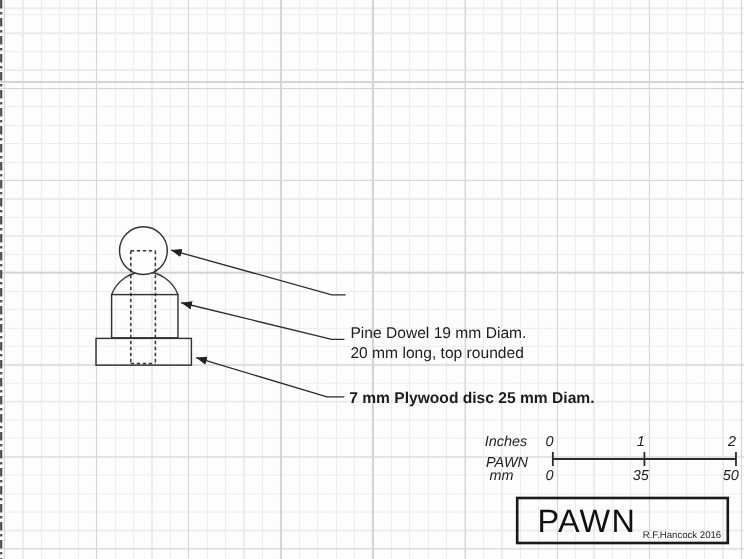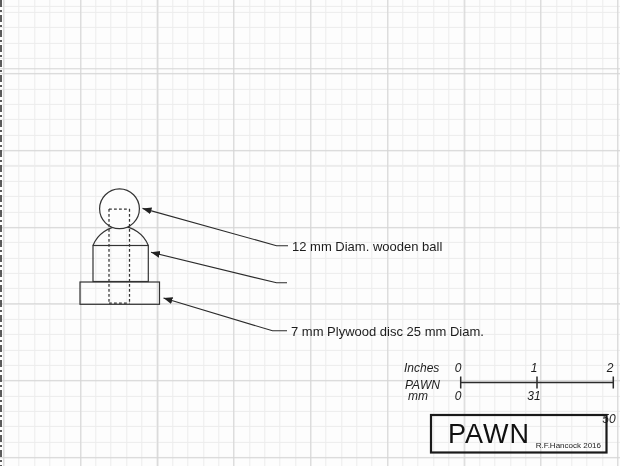--- a/index.html
+++ b/index.html
@@ -48,35 +48,36 @@
 
     <path d="M288 245.7 L276.5 245.7 L142.5 208.4" fill="none" stroke="#2b2b2b" stroke-width="1.1" marker-end="url(#ah)"></path>
     <path d="M287 282.8 L276.5 282.8 L151 252.3" fill="none" stroke="#2b2b2b" stroke-width="1.1" marker-end="url(#ah)"></path>
     <path d="M287 330.8 L272.5 330.8 L163.5 298" fill="none" stroke="#2b2b2b" stroke-width="1.1" marker-end="url(#ah)"></path>
 
     <path d="M460 382.5 H614 M460.7 376.6 V388.4 M537 376.6 V388.4 M613.3 376.6 V388.4" fill="none" stroke="#2b2b2b" stroke-width="1.5"></path>
 
     <rect x="431" y="415" width="175.5" height="37.5" fill="none" stroke="#1a1a1a" stroke-width="2.2"></rect>
   </svg>
 
-  <div class="lbl" style="left:292px; top:239px;">12 mm Diam. wooden ball</div>
 
   <div class="lbl" style="left:292px; top:270px;">
+    <div>Pine Dowel 19 mm Diam.</div>
+    <div>20 mm long, top rounded</div>
   </div>
 
-  <div class="lbl" style="left:291px; top:324px;">7 mm Plywood disc 25 mm Diam.</div>
+  <div class="lbl" style="left:291px; top:324px;font-weight:bold;">7 mm Plywood disc 25 mm Diam.</div>
 
   <div class="scl" style="left:404px; top:362px;">Inches</div>
   <div class="scl tick" style="left:446px; top:362px;">0</div>
   <div class="scl tick" style="left:522px; top:362px;">1</div>
   <div class="scl tick" style="left:598px; top:362px;">2</div>
 
   <div class="scl" style="left:405px; top:379px;">PAWN</div>
 
   <div class="scl" style="left:396px; top:390px;padding-left:12px;">mm</div>
   <div class="scl tick" style="left:446px; top:390px;">0</div>
-  <div class="scl tick" style="left:522px; top:390px;">31</div>
-  <div class="scl tick" style="left:597px; top:390px;margin-top:23px;">50</div>
+  <div class="scl tick" style="left:522px; top:390px;">35</div>
+  <div class="scl tick" style="left:597px; top:390px;">50</div>
 
   <div class="pawn-title">PAWN</div>
   <div class="author">R.F.Hancock 2016</div>
 
 </div>
 
 </body></html>

